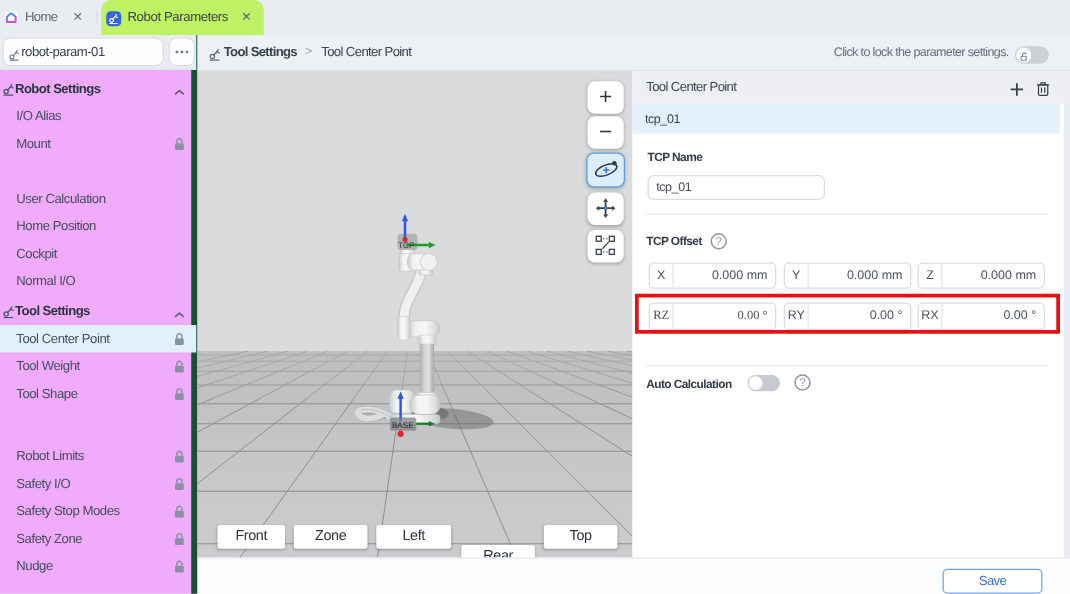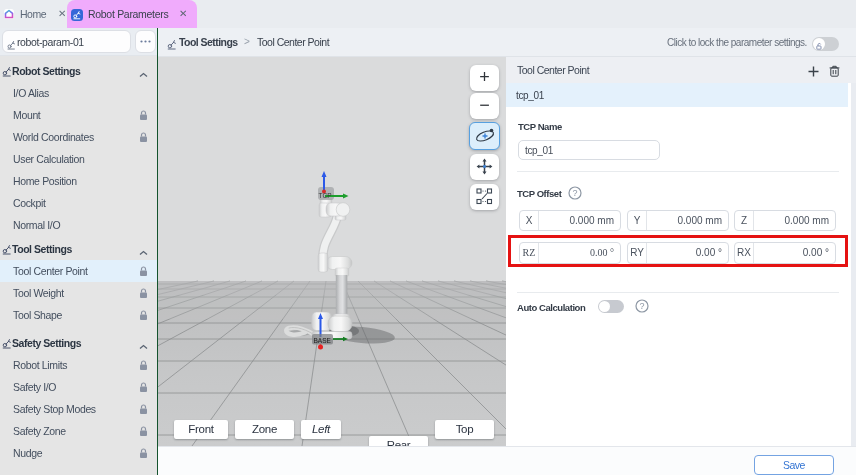--- a/index.html
+++ b/index.html
@@ -5,26 +5,26 @@
   * { margin:0; padding:0; box-sizing:border-box; }
   html,body { width:856px; height:475px; overflow:hidden; font-family:"Liberation Sans", sans-serif; background:#fff; }
   .abs { position:absolute; }
   
   #tabbar { left:0; top:0; width:856px; height:28px; background:#e9ecf0; }
   #tab-home { left:0; top:0; width:66px; height:28px; color:#5d6878; font-size:10.5px; letter-spacing:-0.5px; }
   #tab-home .ticon { left:4px; top:9px; width:10px; height:10px; background:#fff; border-radius:3px; }
   #tab-home .tlabel { left:20px; top:8px; }
   #tab-home .tx { left:58px; top:8px; color:#67727f; font-size:10px; letter-spacing:0; }
   #tabsep { left:77px; top:8px; width:1px; height:12px; background:#d9dde3; }
-  #tab-active { left:67px; top:0; width:130px; height:28px; background:#f0abfc; border-radius:8px 8px 0 0; color:#3a424d; font-size:10.5px; letter-spacing:-0.3px; }
+  #tab-active { left:81px; top:0; width:130px; height:28px; background:#bef264; border-radius:8px 8px 0 0; color:#3a424d; font-size:10.5px; letter-spacing:-0.3px; }
   #tab-active .ticon { left:4px; top:9px; width:12px; height:12px; background:#3667d8; border-radius:3.5px; }
   #tab-active .tlabel { left:21px; top:8px; }
   #tab-active .tx { left:112px; top:8px; color:#5d6772; font-size:10px; letter-spacing:0; }
   
-  #sidebar { left:0; top:28px; width:158px; height:447px; background:#e5e5e5; border-right:1px solid #14532d; }
+  #sidebar { left:0; top:28px; width:158px; height:447px; background:#f0abfc; border-right:5px solid #14532d; }
   #sb-head { left:0; top:0; width:157px; height:28px; background:#e9edf2; border-bottom:1px solid #e0e4e9; }
   #namebox { left:2px; top:2px; width:129px; height:23px; background:#fdfdfe; border:1px solid #dcdfe5; border-radius:6px; }
   #namebox .nicon { left:3px; top:5px; }
   #namebox .ntext { left:14px; top:5px; font-size:10.5px; letter-spacing:-0.4px; color:#39414d; }
   #dotsbtn { left:135px; top:2px; width:21px; height:23px; background:#fdfdfe; border:1px solid #dcdfe5; border-radius:6px; }
   .menu-item { left:0; width:157px; height:22px; font-size:10.5px; letter-spacing:-0.35px; color:#434e5e;text-align:right; }
   .menu-item .mtext { left:13px; top:5px; }
   .menu-head { left:0; width:157px; height:22px; font-size:10.5px; letter-spacing:-0.45px; font-weight:bold; color:#2b3542; }
   .menu-head .hicon { left:1px; top:5px; }
   .menu-head .mtext { left:12px; top:5px;text-align:center; }
@@ -141,27 +141,20 @@
       <div class="menu-item abs " style="top:26px">
         <span class="mtext abs">I/O Alias</span>
       </div>
       <div class="menu-item abs " style="top:48px">
         <span class="mtext abs">Mount</span>
         <span class="lock abs"><svg width="9" height="11" viewBox="0 0 9 11">
             <rect x="1" y="4.5" width="7" height="5.5" rx="1" fill="#8a92a2"></rect>
             <path d="M2.5 4.5 V3 A2 2 0 0 1 6.5 3 V4.5" fill="none" stroke="#8a92a2" stroke-width="1.2"></path>
           </svg></span>
       </div>
-      <div class="menu-item abs " style="top:70px">
-        <span class="mtext abs">World Coordinates</span>
-        <span class="lock abs"><svg width="9" height="11" viewBox="0 0 9 11">
-            <rect x="1" y="4.5" width="7" height="5.5" rx="1" fill="#8a92a2"></rect>
-            <path d="M2.5 4.5 V3 A2 2 0 0 1 6.5 3 V4.5" fill="none" stroke="#8a92a2" stroke-width="1.2"></path>
-          </svg></span>
-      </div>
       <div class="menu-item abs " style="top:92px">
         <span class="mtext abs">User Calculation</span>
       </div>
       <div class="menu-item abs " style="top:114px">
         <span class="mtext abs">Home Position</span>
       </div>
       <div class="menu-item abs " style="top:136px">
         <span class="mtext abs">Cockpit</span>
       </div>
       <div class="menu-item abs " style="top:158px">
@@ -194,35 +187,20 @@
         <span class="lock abs"><svg width="9" height="11" viewBox="0 0 9 11">
             <rect x="1" y="4.5" width="7" height="5.5" rx="1" fill="#8a92a2"></rect>
             <path d="M2.5 4.5 V3 A2 2 0 0 1 6.5 3 V4.5" fill="none" stroke="#8a92a2" stroke-width="1.2"></path>
           </svg></span>
       </div>
       <div class="menu-item abs " style="top:248px">
         <span class="mtext abs">Tool Shape</span>
         <span class="lock abs"><svg width="9" height="11" viewBox="0 0 9 11">
             <rect x="1" y="4.5" width="7" height="5.5" rx="1" fill="#8a92a2"></rect>
             <path d="M2.5 4.5 V3 A2 2 0 0 1 6.5 3 V4.5" fill="none" stroke="#8a92a2" stroke-width="1.2"></path>
-          </svg></span>
-      </div>
-      <div class="menu-head abs" style="top:276px">
-        <span class="hicon abs"><svg width="11" height="12" viewBox="0 0 11 12">
-            <g fill="none" stroke="#48526b" stroke-width="1" stroke-linecap="round">
-              <path d="M2.2 11 H9.2"></path>
-              <circle cx="3.9" cy="8.2" r="1.7"></circle>
-              <path d="M5.1 7 L7.5 4.4"></path>
-              <path d="M7.5 4.4 L9.4 5.3"></path>
-              <path d="M7.5 4.4 L8.4 2.6"></path>
-            </g>
-          </svg></span>
-        <span class="mtext abs">Safety Settings</span>
-        <span class="chev abs"><svg width="9" height="6" viewBox="0 0 9 6">
-            <path d="M1 4.5 L4.5 1.5 L8 4.5" fill="none" stroke="#5a6472" stroke-width="1.3"></path>
           </svg></span>
       </div>
       <div class="menu-item abs " style="top:298px">
         <span class="mtext abs">Robot Limits</span>
         <span class="lock abs"><svg width="9" height="11" viewBox="0 0 9 11">
             <rect x="1" y="4.5" width="7" height="5.5" rx="1" fill="#8a92a2"></rect>
             <path d="M2.5 4.5 V3 A2 2 0 0 1 6.5 3 V4.5" fill="none" stroke="#8a92a2" stroke-width="1.2"></path>
           </svg></span>
       </div>
       <div class="menu-item abs " style="top:320px">
@@ -421,21 +399,21 @@
           <circle cx="7" cy="3" r="0.6"></circle>
           <circle cx="9.5" cy="3" r="0.6"></circle>
           <circle cx="7" cy="13.5" r="0.6"></circle>
           <circle cx="9.5" cy="13.5" r="0.6"></circle>
         </g>
     </svg>
   </div>
 
   <div class="viewbtn" style="left:16px;width:54px;">Front</div>
   <div class="viewbtn" style="left:77px;width:59px;">Zone</div>
-  <div class="viewbtn" style="left:143px;width:40px;font-style:italic;">Left</div>
+  <div class="viewbtn" style="left:143px;width:60px;">Left</div>
   <div class="viewbtn" style="left:211px;width:59px;margin-top:16px;">Rear</div>
   <div class="viewbtn" style="left:277px;width:59px;">Top</div>
 </div>
 
 <div id="panel" class="abs">
   <div id="panel-head" class="abs">
     <span class="ptitle abs">Tool Center Point</span>
     <svg class="abs" style="left:302px;top:9px" width="11" height="11" viewBox="0 0 11 11">
         <path d="M5.5 0.5 V10.5 M0.5 5.5 H10.5" stroke="#3a4149" stroke-width="1.4"></path>
       </svg>

